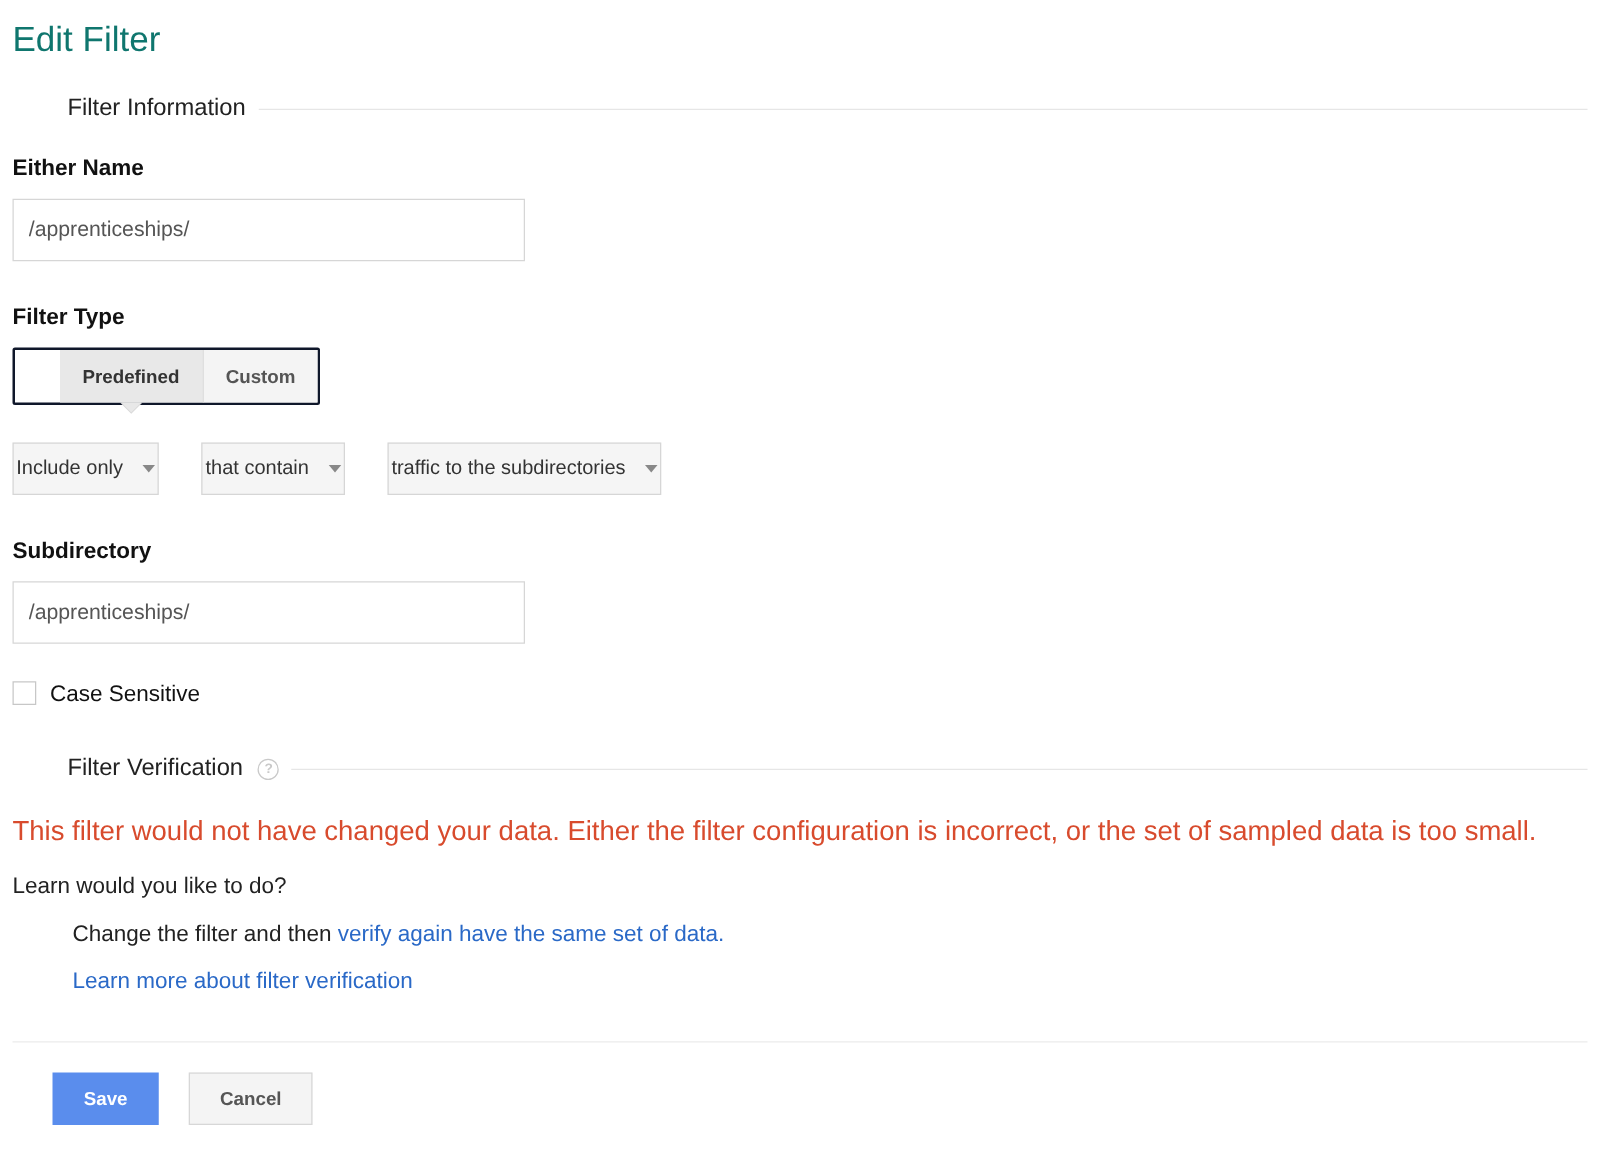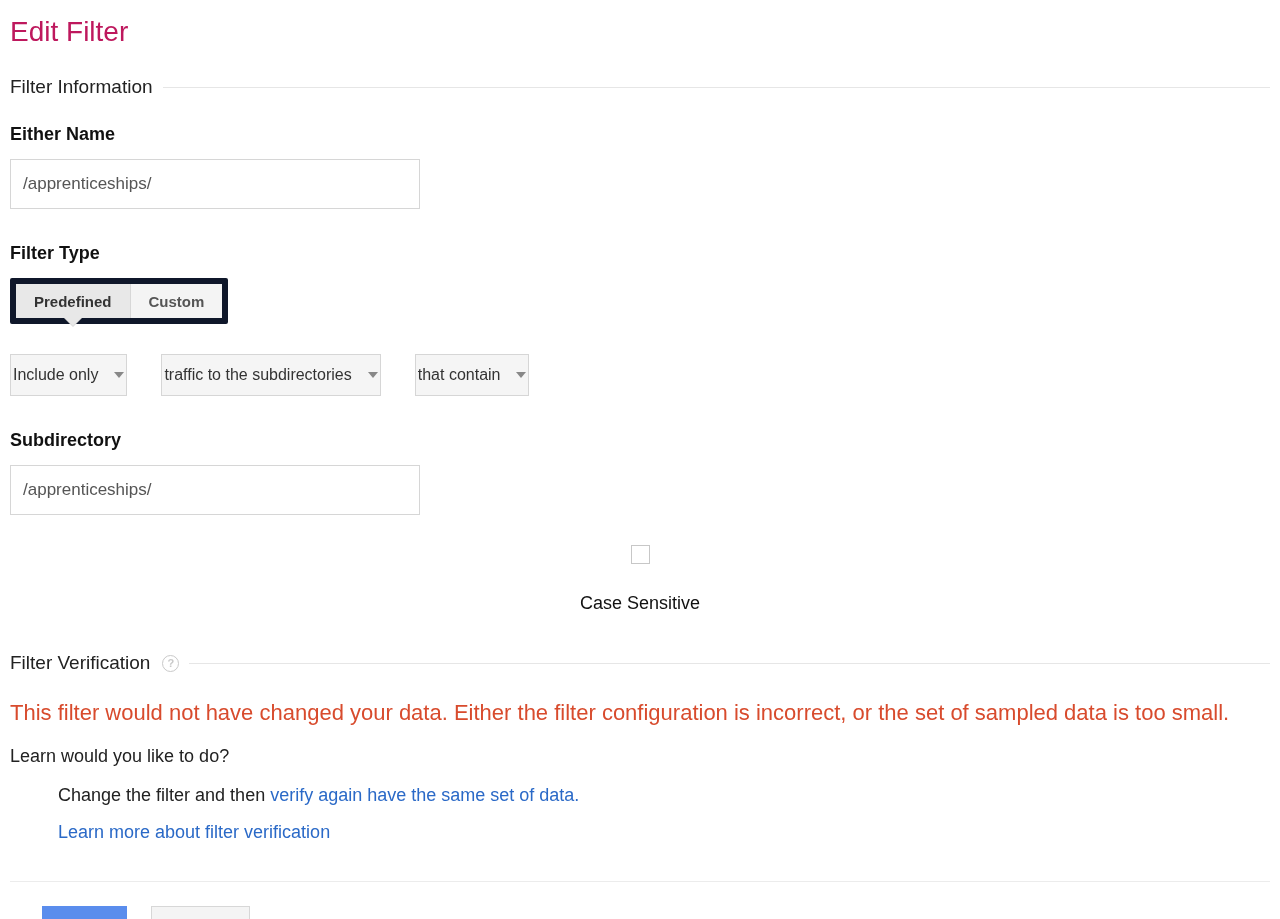--- a/index.html
+++ b/index.html
@@ -8,33 +8,34 @@
     margin: 0;
     padding: 10px 10px 30px 10px;
     background: #fff;
     color: #222;
     font-size: 16px;
   }
   h1 {
     font-size: 28px;
     font-weight: 400;
     margin: 6px 0 28px 0;
-    color: #be185d;
+    color: #0f766e;
   }
   .section-header {
     display: flex;
     align-items: center;
     margin-bottom: 26px;
     gap: 10px;
   }
   .section-header .title {
     font-size: 19px;
     font-weight: 400;
     color: #222;
     white-space: nowrap;
+    margin-left: 44px;
   }
   .section-header .line {
     flex: 1;
     height: 1px;
     background: #e6e6e6;
   }
   .help-icon {
     width: 17px;
     height: 17px;
     border: 1.3px solid #c9c9c9;
@@ -61,24 +62,25 @@
     padding: 0 12px;
     font-size: 17px;
     color: #555;
     background: #fff;
   }
   .spacer-lg { height: 34px; }
 
   
   .seg {
     display: inline-flex;
-    border: 6px solid #0f172a;
+    border: 2px solid #0f172a;
     border-radius: 2px;
     overflow: visible;
     height: 46px;
+    padding-left: 36px;
   }
   .seg-btn {
     display: flex;
     align-items: center;
     justify-content: center;
     padding: 0 18px;
     font-size: 15px;
     font-weight: 700;
     color: #555;
     background: #f4f4f4;
@@ -132,24 +134,23 @@
   }
   .caret {
     width: 0; height: 0;
     border-left: 5px solid transparent;
     border-right: 5px solid transparent;
     border-top: 6px solid #888;
   }
 
   .checkbox-row {
     display: flex;
-    align-items: center;
-    gap: 29px;
+    align-items: flex-start;
+    gap: 11px;
     margin-top: 30px;
-    flex-direction: column;
   }
   .cb {
     width: 19px; height: 19px;
     border: 1px solid #c7c7c7;
     background: #fff;
     cursor: pointer;
   }
   .cb-label { font-size: 18px; color: #111; }
 
   .warn { color: #d84b2d; font-size: 22px; margin-bottom: 20px; }
@@ -201,25 +202,25 @@
   <div class="seg-btn active">Predefined</div>
   <div class="seg-btn">Custom</div>
 </div>
 
 <div class="dd-row">
   <div class="dd">
     <span>Include only</span>
     <span class="caret"></span>
   </div>
   <div class="dd">
-    <span>traffic to the subdirectories</span>
+    <span>that contain</span>
     <span class="caret"></span>
   </div>
   <div class="dd">
-    <span>that contain</span>
+    <span>traffic to the subdirectories</span>
     <span class="caret"></span>
   </div>
 </div>
 
 <div class="spacer-lg"></div>
 
 <div class="field-label">Subdirectory</div>
 <input type="text" value="/apprenticeships/" style="">
 
 <div class="checkbox-row">

